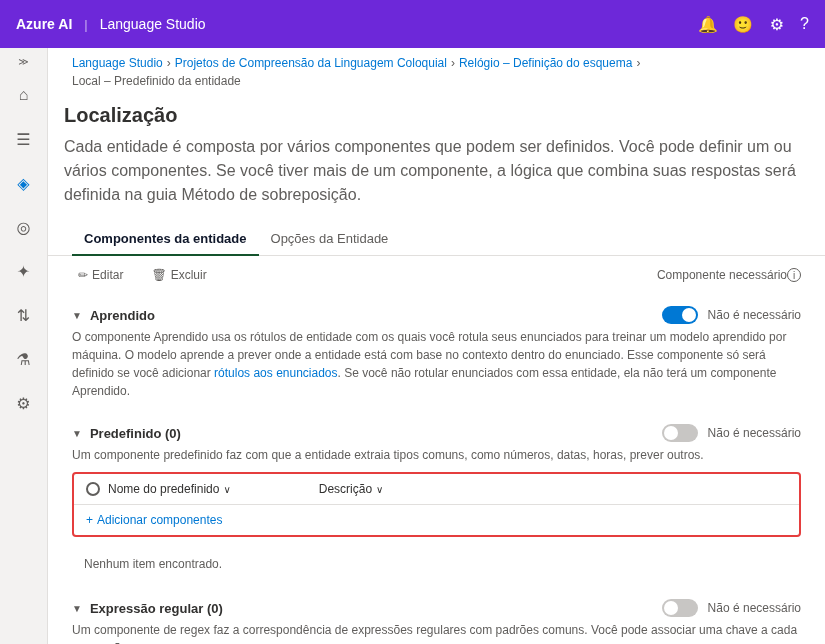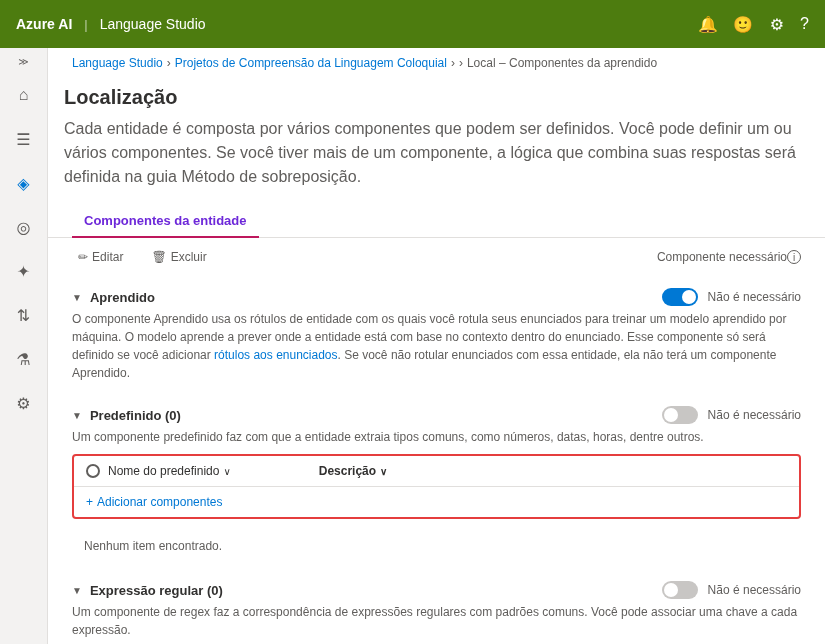--- a/index.html
+++ b/index.html
@@ -1,20 +1,20 @@
 <!DOCTYPE html>
 <html><head>
   <meta charset="utf-8">
   <style>
     * { box-sizing: border-box; margin: 0; padding: 0; }
     body { font-family: 'Segoe UI', Arial, sans-serif; font-size: 13px; background: #fff; color: #333; height: 644px; width: 825px; overflow: hidden; }
 
     
     .topbar {
-      background: #4d7c0f;
+      background: #6d28d9;
       height: 48px;
       display: flex;
       align-items: center;
       padding: 0 16px;
       color: #fff;
       gap: 8px;
     }
     .topbar-azure { font-weight: 600; font-size: 14px; color: #fff; }
     .topbar-divider { color: rgba(255,255,255,0.6); margin: 0 4px; }
     .topbar-app { font-size: 14px; color: #fff; }
@@ -82,22 +82,22 @@
     }
     .tab {
       padding: 8px 12px;
       font-size: 13px;
       cursor: pointer;
       color: #605e5c;
       border-bottom: 2px solid transparent;
       margin-bottom: -1px;
     }
     .tab.active {
-      color: #6d28d9;
-      border-bottom: 2px solid #be185d;
+      color: #0f172a;
+      border-bottom: 2px solid #14532d;
       font-weight: 600;
     }
 
     
     .toolbar {
       display: flex;
       align-items: center;
       padding: 8px 24px;
       gap: 16px;
     }
@@ -182,21 +182,21 @@
       color: #323130;
       font-weight: 500;
     }
     .table-col-desc {
       margin-left: 80px;
       display: flex;
       align-items: center;
       gap: 4px;
       font-size: 12px;
       color: #323130;
-      font-weight: 700;
+      font-weight: 400;
     }
     .table-add-row {
       display: flex;
       align-items: center;
       gap: 4px;
       padding: 8px 12px;
       font-size: 12px;
       color: #0078d4;
       cursor: pointer;
     }
@@ -276,31 +276,33 @@
     <div class="sidebar-item">⚙</div>
   </div>
 
   <div class="main">
 
     <div class="breadcrumb">
       <a href="#">Language Studio</a>
       <span class="breadcrumb-sep">›</span>
       <a href="#">Projetos de Compreensão da Linguagem Coloquial</a>
       <span class="breadcrumb-sep">›</span>
+      <a href="#">Relógio – Definição do esquema</a>
       <span class="breadcrumb-sep">›</span>
-      <span>Local – Componentes da aprendido</span>
+      <span>Local – Predefinido da entidade</span>
     </div>
 
     <div class="page-header">
       <div class="page-title">Localização</div>
       <div class="page-desc">Cada entidade é composta por vários componentes que podem ser definidos. Você pode definir um ou vários componentes. Se você tiver mais de um componente, a lógica que combina suas respostas será definida na guia Método de sobreposição.</div>
     </div>
 
     <div class="tabs">
       <div class="tab active">Componentes da entidade</div>
+      <div class="tab">Opções da Entidade</div>
     </div>
 
     <div class="toolbar">
       <button class="toolbar-btn">
         <span>✏</span>
         <span>Editar</span>
       </button>
       <button class="toolbar-btn">
         <span>🗑</span>
         <span>Excluir</span>
@@ -335,21 +337,21 @@
         <span class="section-title">Predefinido (0)</span>
         <div class="section-toggle-right">
           <div class="toggle-wrap">
             <div class="toggle off">
               <div class="toggle-knob"></div>
             </div>
             <span class="toggle-label">Não é necessário</span>
           </div>
         </div>
       </div>
-      <div class="section-desc">Um componente predefinido faz com que a entidade extraia tipos comuns, como números, datas, horas, dentre outros.</div>
+      <div class="section-desc">Um componente predefinido faz com que a entidade extraia tipos comuns, como números, datas, horas, prever outros.</div>
 
       <div class="table-area">
         <div class="table-header">
           <span class="radio-circle"></span>
           <div class="table-col-name">
             <span>Nome do predefinido</span>
             <span class="chevron">∨</span>
           </div>
           <div class="table-col-desc">
             <span>Descrição</span>

